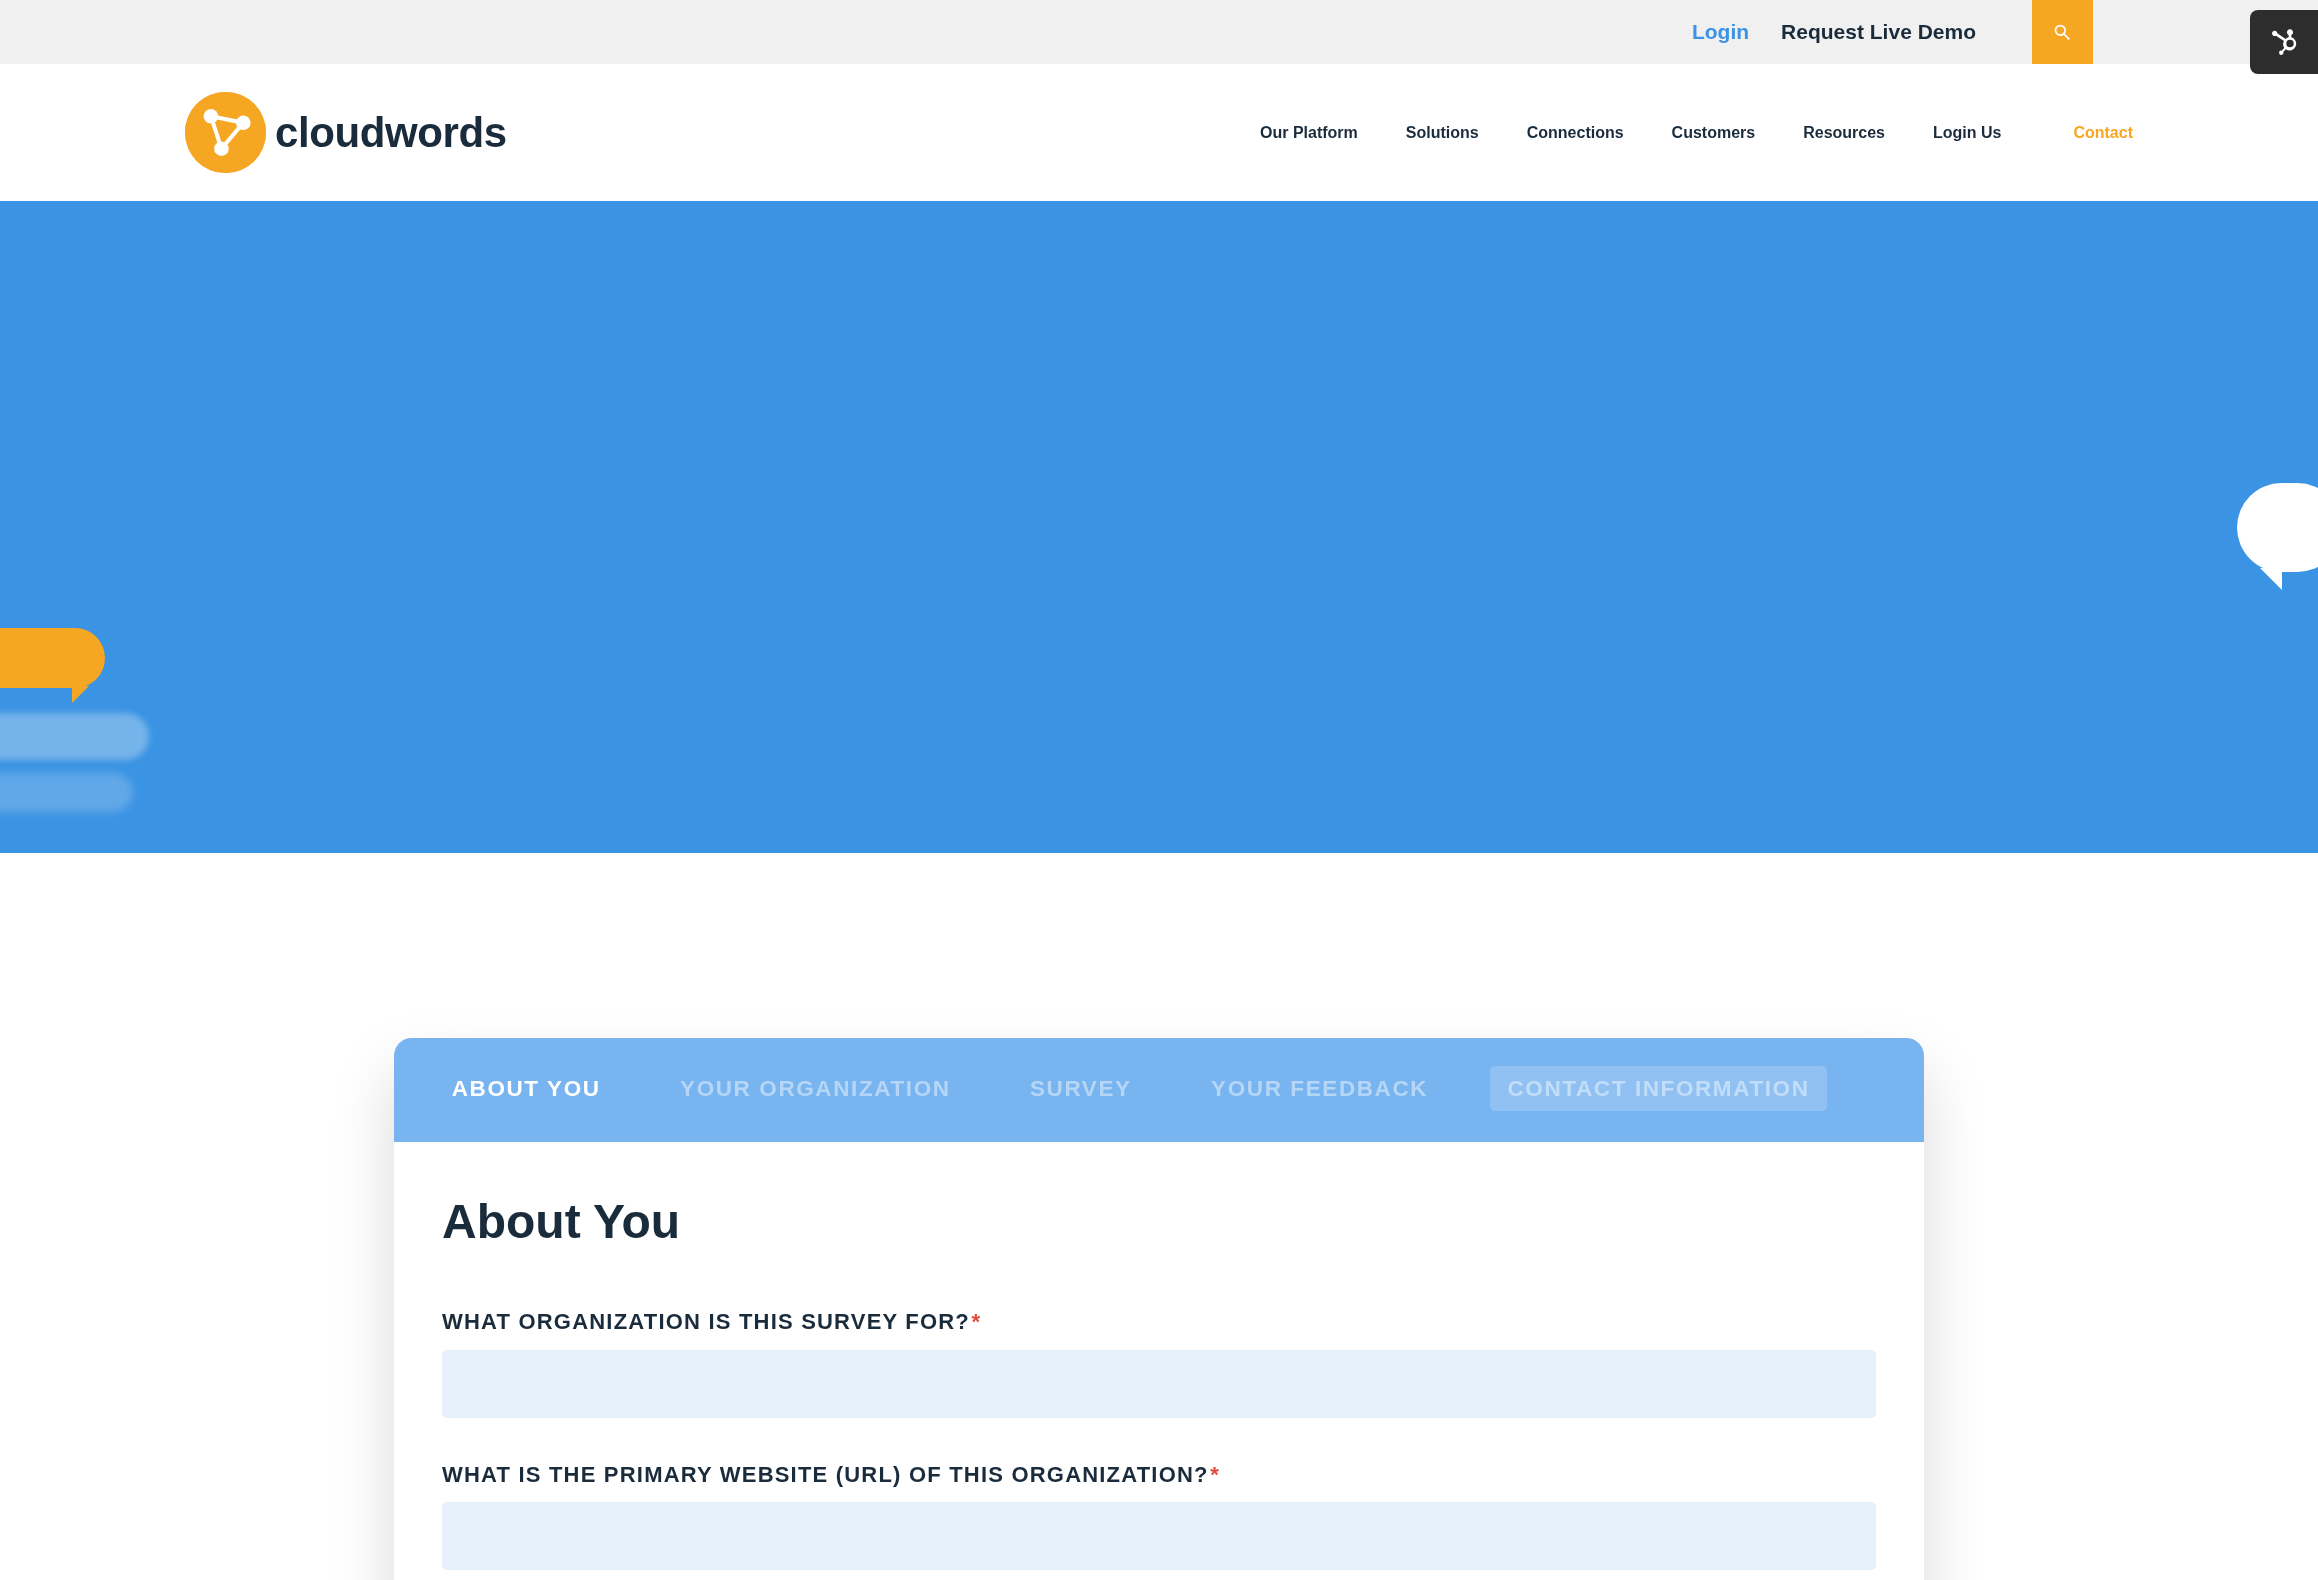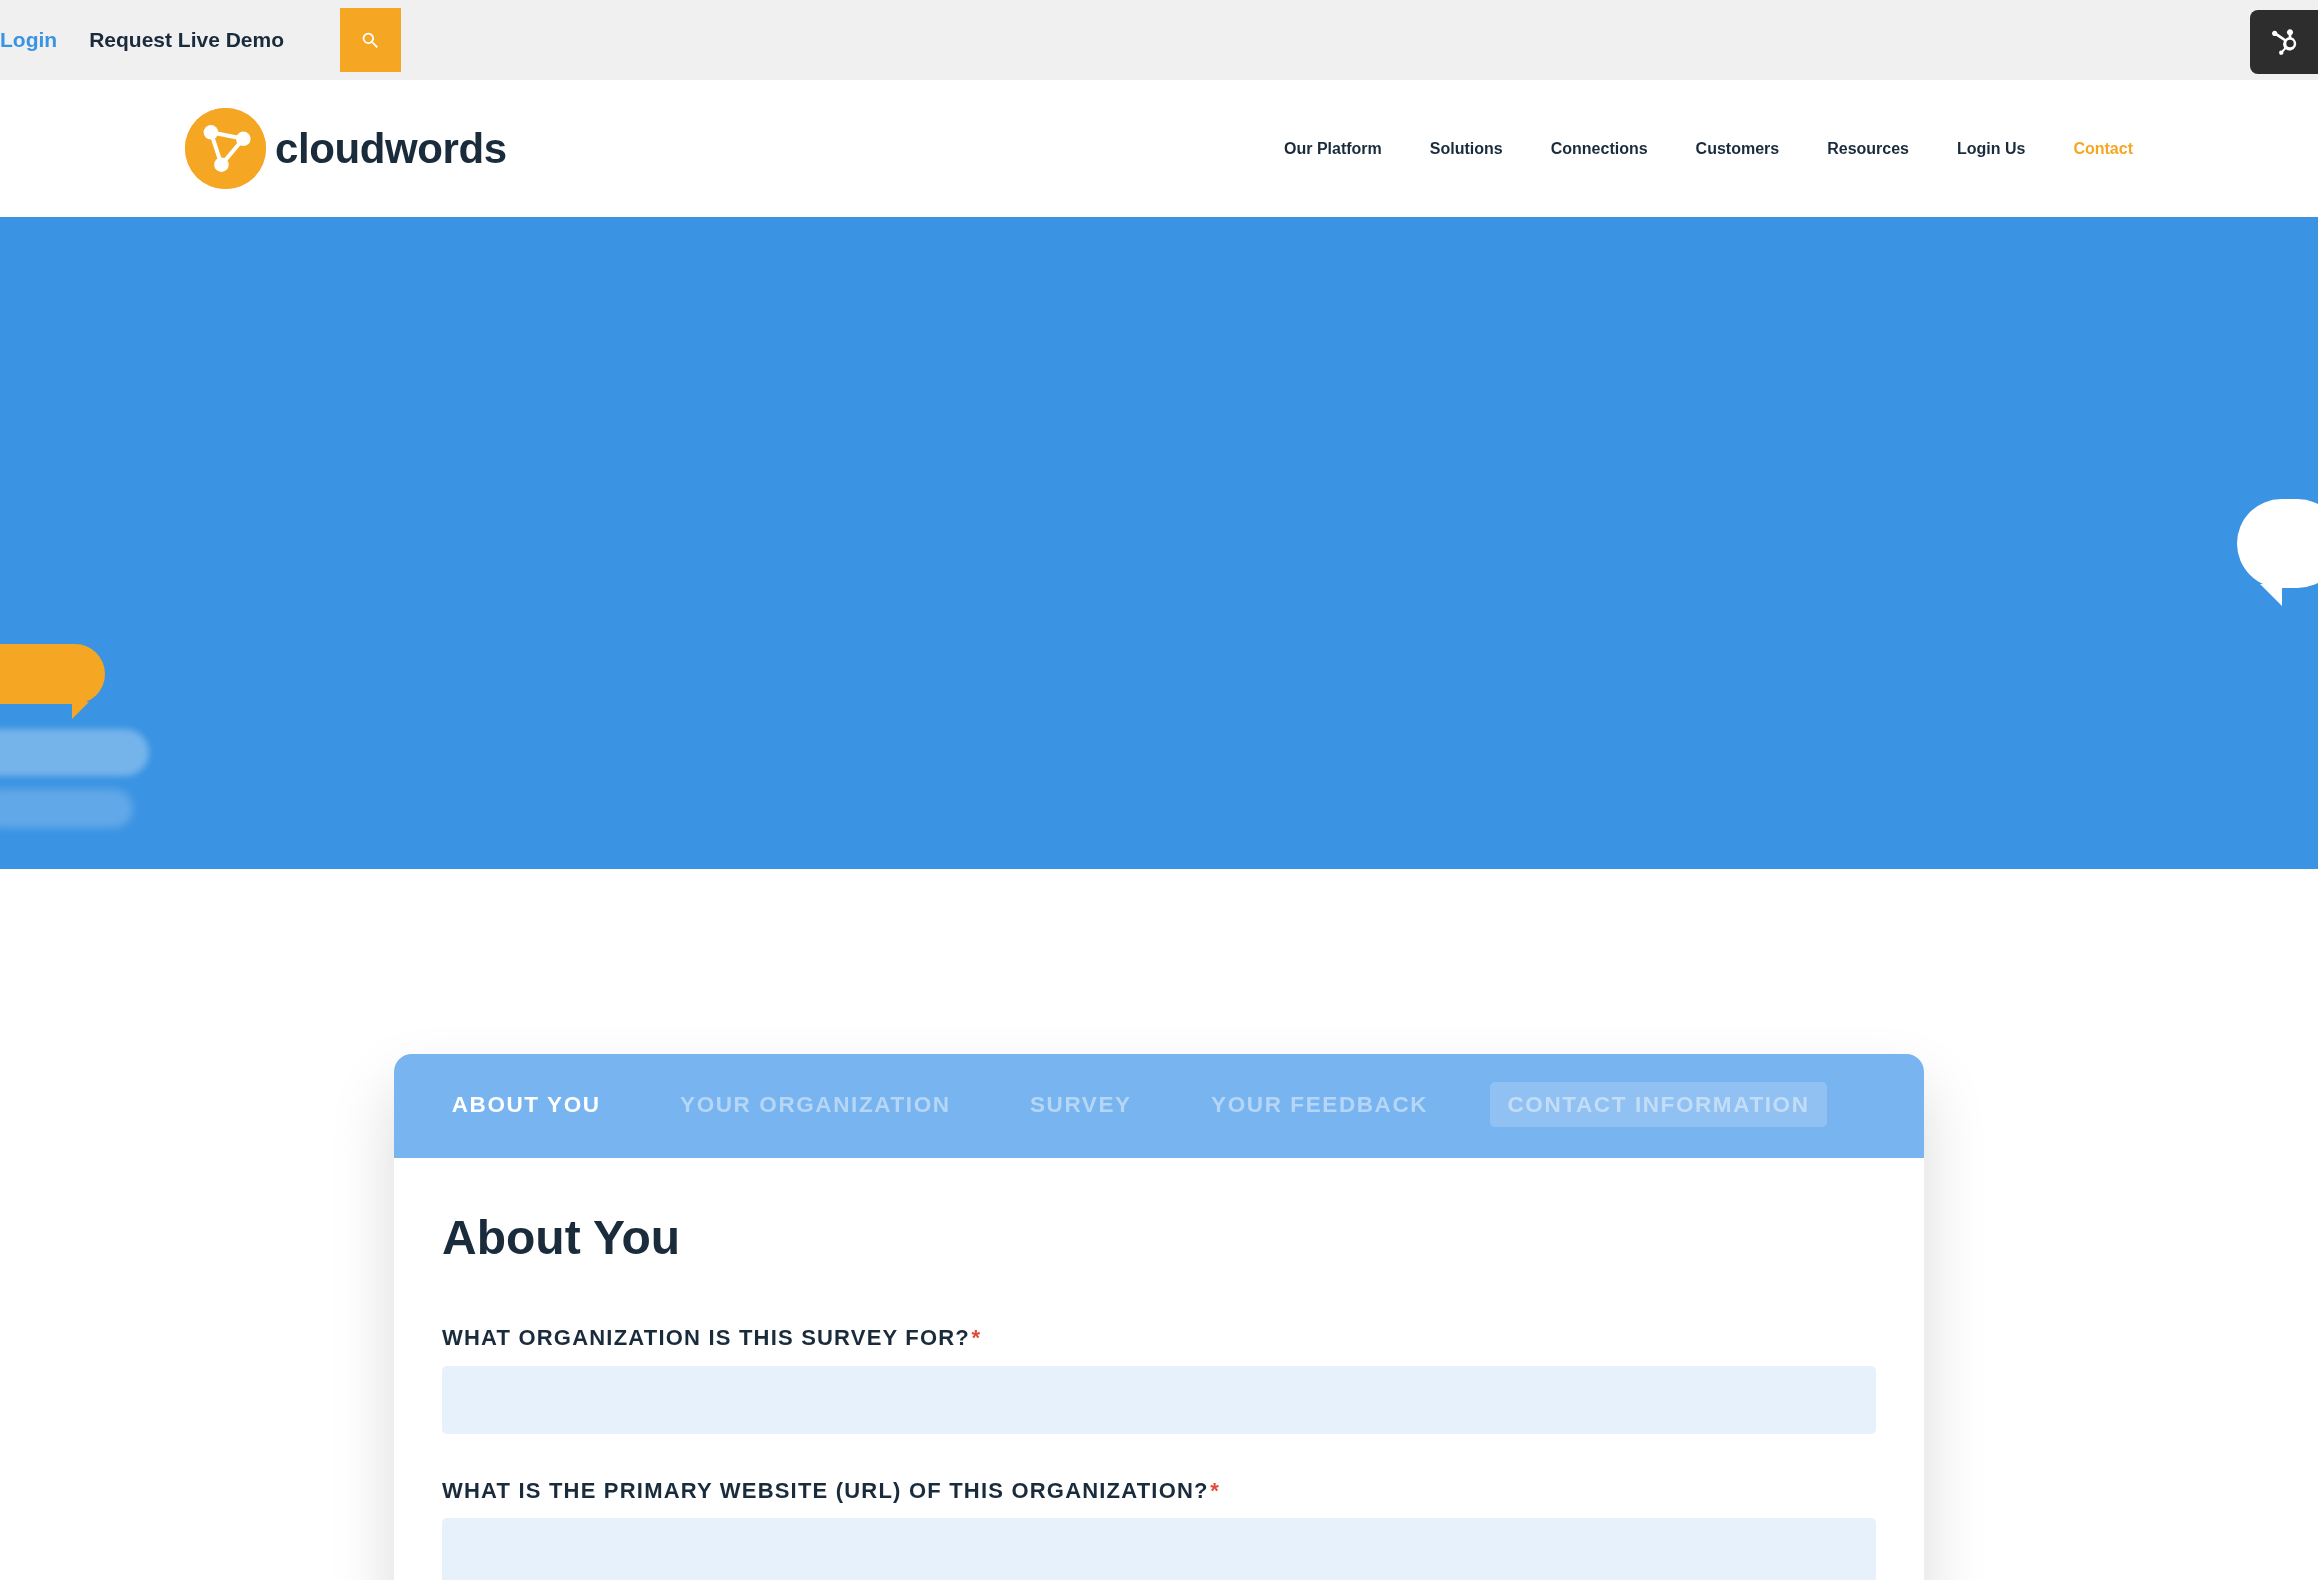--- a/index.html
+++ b/index.html
@@ -5,24 +5,24 @@
   * { margin: 0; padding: 0; box-sizing: border-box; }
   body {
     font-family: -apple-system, BlinkMacSystemFont, 'Segoe UI', Helvetica, Arial, sans-serif;
     background: #fff;
     color: #1a2b3c;
   }
 
   
   .topbar {
     background: #f0f0f0;
-    height: 80px;
-    display: flex;
-    align-items: center;
-    justify-content: flex-start;
+    height: 64px;
+    display: flex;
+    align-items: center;
+    justify-content: flex-end;
     padding: 0 225px 0 0;
     position: relative;
   }
   .topbar-links {
     display: flex;
     align-items: center;
     gap: 32px;
     font-size: 21px;
     font-weight: 600;
   }
@@ -87,21 +87,21 @@
     color: #1a2b3c;
     letter-spacing: -0.4px;
   }
   .nav-links {
     display: flex;
     gap: 48px;
     font-size: 16px;
     font-weight: 700;
   }
   .nav-link { color: #1a2b3c; cursor: pointer; }
-  .nav-link.active { color: #f5a623; }
+  .nav-link.active { color: #f5a623; margin-left: 24px; }
 
   
   .hero {
     background: #3a93e3;
     height: 652px;
     position: relative;
   }
   .hero-bubble-left-wrap {
     position: absolute;
     left: 0;

